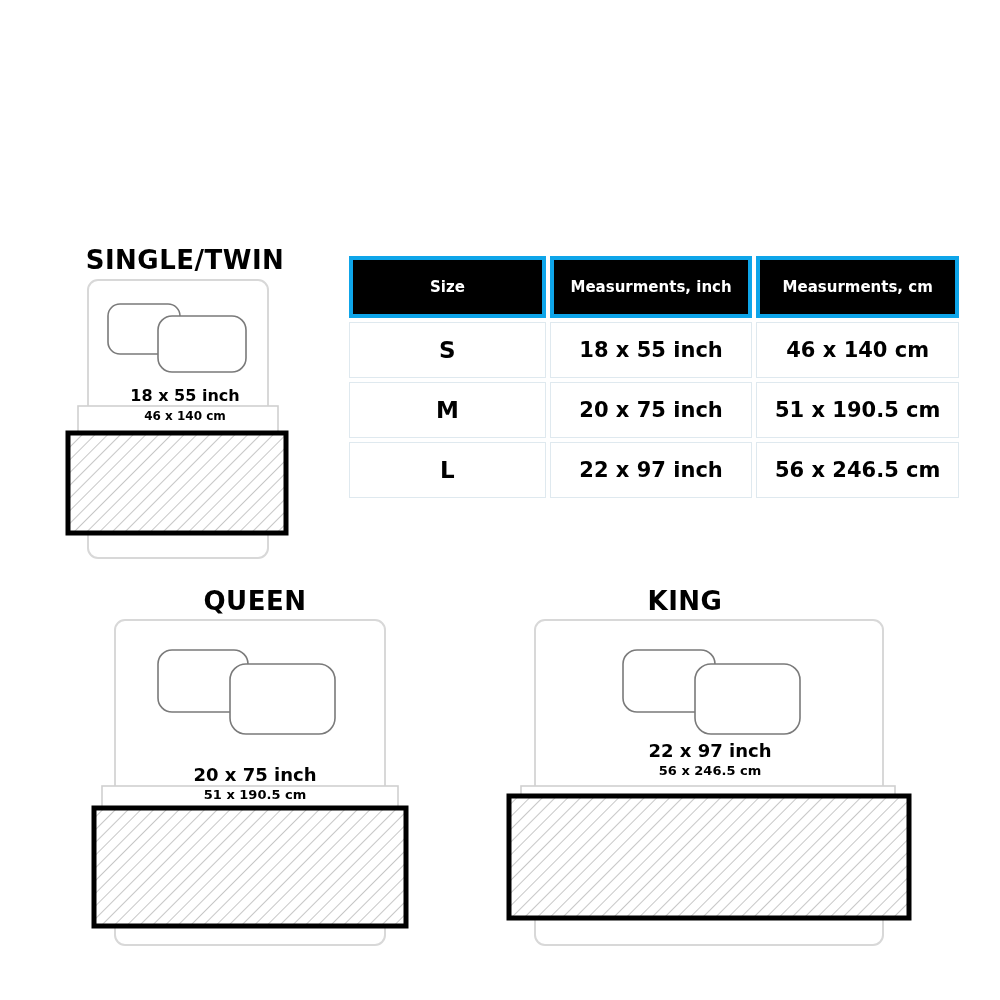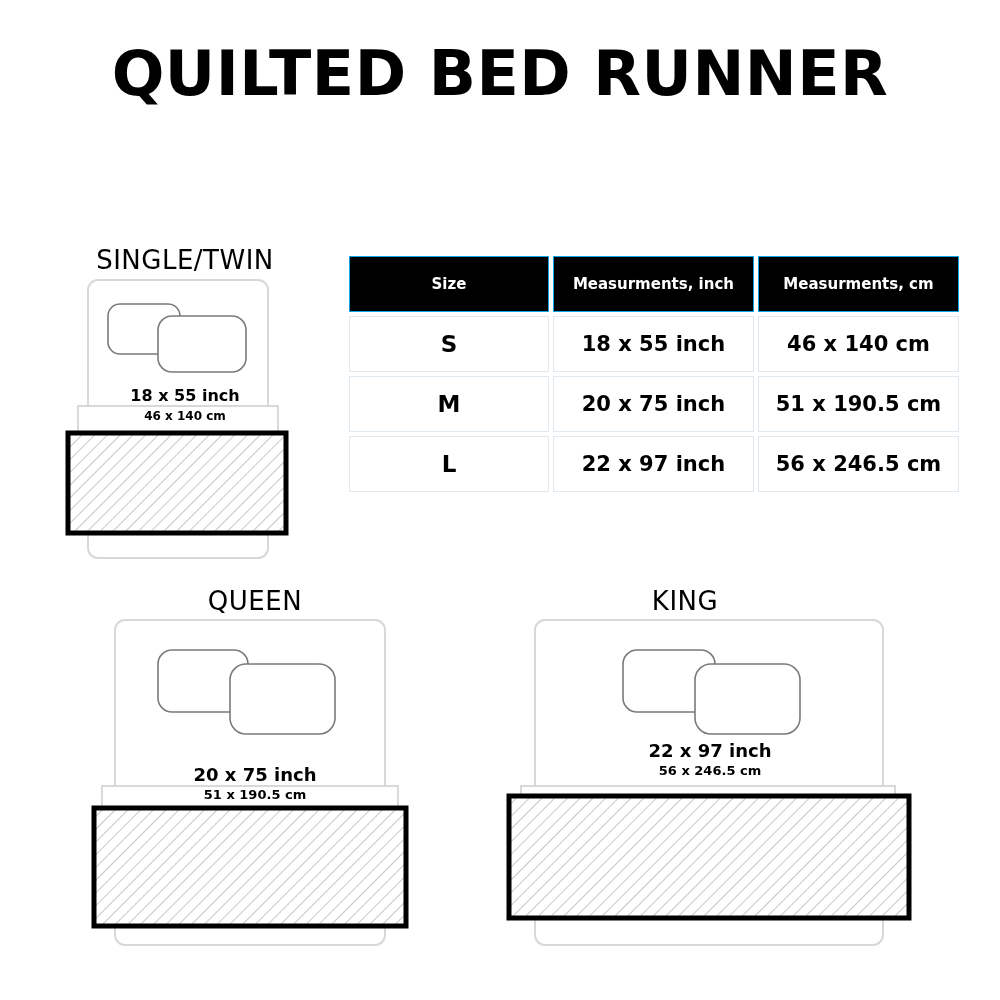--- a/index.html
+++ b/index.html
@@ -47,38 +47,38 @@
     height: 54px;
     text-align: center;
     vertical-align: middle;
     font-size: 16px;
   }
   .size-table thead th {
     background: #000000;
     color: #ffffff;
     font-weight: bold;
     font-size: 15px;
-    border: 1px solid #0ea5e9;
+    border: 4px solid #0ea5e9;
   }
   .size-table thead th.col-size { width: 200px; }
   .size-table thead th.col-inch { width: 200px; }
   .size-table thead th.col-cm { width: 200px; }
   .size-table tbody td {
     background: #ffffff;
     border: 1px solid #dfe9ef;
     font-weight: bold;
     font-size: 21px;
     color: #000;
   }
   .size-table tbody td.cell-size { font-size: 23px; }
 
   
   .bed-label {
     position: absolute;
-    font-weight: normal;
+    font-weight: bold;
     font-size: 26px;
     letter-spacing: 0.5px;
     text-align: center;
     color: #000;
   }
   .bed {
     position: absolute;
   }
   .dims {
     position: absolute;
@@ -97,21 +97,20 @@
     color: #000;
     line-height: 18px;
   }
   .dims.small .inch { font-size: 16px; }
   .dims.small .cm { font-size: 12px; }
 </style>
 </head>
 <body>
 
 <div class="title-block">
-  <div class="title-line">QUILTED BED RUNNER</div>
 </div>
 
 <table class="size-table">
   <thead>
     <tr>
       <th class="col-size">Size</th>
       <th class="col-inch">Measurments, inch</th>
       <th class="col-cm">Measurments, cm</th>
     </tr>
   </thead>

